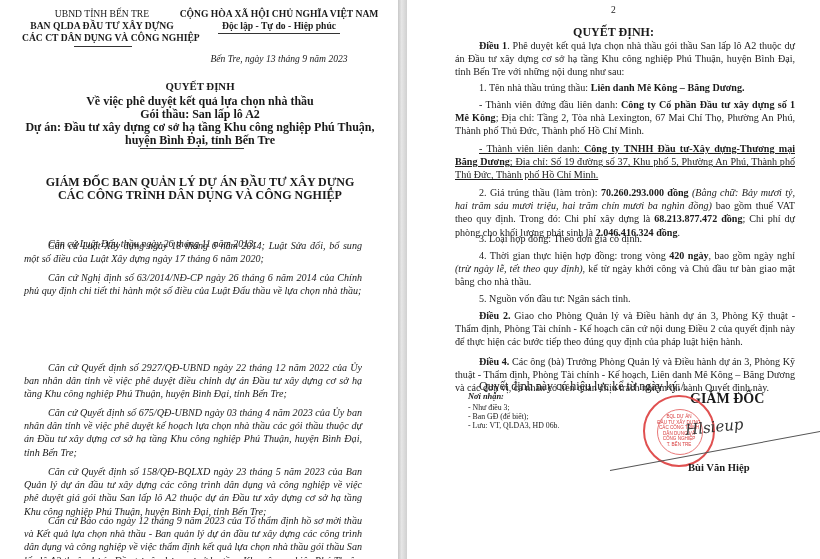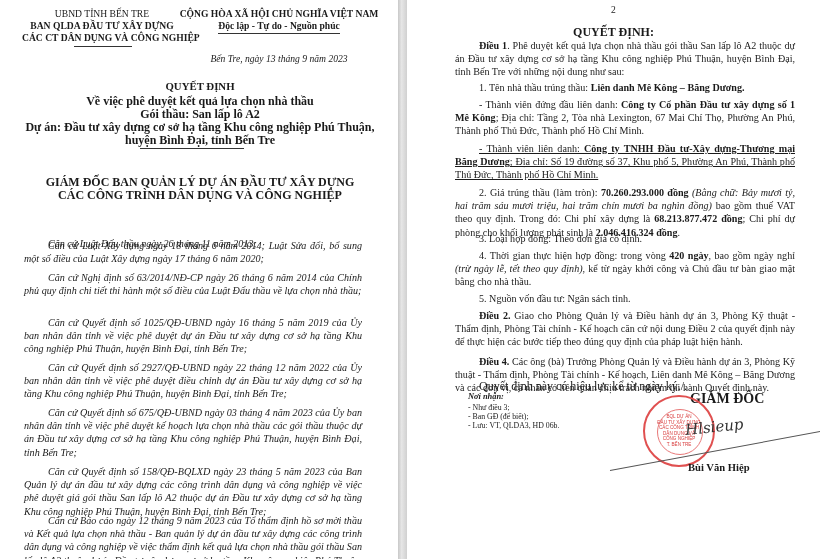--- a/index.html
+++ b/index.html
@@ -36,38 +36,37 @@
 <body>
 
 <div class="page page-left">
 
   <div class="abs c f9 hdr-left" style="top:8px;">UBND TỈNH BẾN TRE</div>
   <div class="abs c f9 b hdr-left" style="top:20px;">BAN QLDA ĐẦU TƯ XÂY DỰNG</div>
   <div class="abs c f9 b hdr-left" style="top:32px;">CÁC CT DÂN DỤNG VÀ CÔNG NGHIỆP</div>
   <div class="uline" style="left:74px; top:46px; width:58px;"></div>
 
   <div class="abs c f9 b hdr-right" style="top:8px;">CỘNG HÒA XÃ HỘI CHỦ NGHĨA VIỆT NAM</div>
-  <div class="abs c f9 b hdr-right" style="top:20px;">Độc lập - Tự do - Nguồn phúc</div>
+  <div class="abs c f9 b hdr-right" style="top:20px;">Độc lập - Tự do - Hiệp phúc</div>
   <div class="uline" style="left:218px; top:33px; width:122px;"></div>
   <div class="abs c f9 i hdr-right" style="top:53px;">Bến Tre, ngày 13 tháng 9 năm 2023</div>
 
   <div class="abs c f10 b" style="left:0; width:400px; top:80px; font-size:10.8px;">QUYẾT ĐỊNH</div>
   <div class="abs c f10 b" style="left:0; width:400px; top:95px;">Về việc phê duyệt kết quả lựa chọn nhà thầu</div>
   <div class="abs c f10 b" style="left:0; width:400px; top:108px;">Gói thầu: San lấp lô A2</div>
   <div class="abs c f10 b" style="left:0; width:400px; top:121px;">Dự án: Đầu tư xây dựng cơ sở hạ tầng Khu công nghiệp Phú Thuận,</div>
   <div class="abs c f10 b" style="left:0; width:400px; top:134px;">huyện Bình Đại, tỉnh Bến Tre</div>
   <div class="uline" style="left:140px; top:148px; width:104px;"></div>
 
   <div class="abs c f10 b" style="left:0; width:400px; top:176px;">GIÁM ĐỐC BAN QUẢN LÝ DỰ ÁN ĐẦU TƯ XÂY DỰNG</div>
   <div class="abs c f10 b" style="left:0; width:400px; top:189px;">CÁC CÔNG TRÌNH DÂN DỤNG VÀ CÔNG NGHIỆP</div>
 
   <div class="para i" style="left:24px; width:338px; top:237px;"><span class="ind"></span><span>Căn cứ Luật Đấu thầu ngày 26 tháng 11 năm 2013;</span></div>
   <div class="para i" style="left:24px; width:338px; top:239px;"><span class="ind"></span><span>Căn cứ Luật Xây dựng ngày 18 tháng 6 năm 2014; Luật Sửa đổi, bổ sung một số điều của Luật Xây dựng ngày 17 tháng 6 năm 2020;</span></div>
   <div class="para i" style="left:24px; width:338px; top:271px;"><span class="ind"></span><span>Căn cứ Nghị định số 63/2014/NĐ-CP ngày 26 tháng 6 năm 2014 của Chính phủ quy định chi tiết thi hành một số điều của Luật Đấu thầu về lựa chọn nhà thầu;</span></div>
-  <div class="para i" style="left:24px; width:338px; top:316px;"><span class="ind"></span><span>Căn cứ Quyết định số 1025/QĐ-UBND ngày 16 tháng 5 năm 2019 của Ủy ban nhân dân tỉnh về việc phê duyệt dự án Đầu tư xây dựng cơ sở hạ tầng Khu công nghiệp Phú Thuận, huyện Bình Đại, tỉnh Bến Tre;</span></div>
   <div class="para i" style="left:24px; width:338px; top:361px;"><span class="ind"></span><span>Căn cứ Quyết định số 2927/QĐ-UBND ngày 22 tháng 12 năm 2022 của Ủy ban nhân dân tỉnh về việc phê duyệt điều chỉnh dự án Đầu tư xây dựng cơ sở hạ tầng Khu công nghiệp Phú Thuận, huyện Bình Đại, tỉnh Bến Tre;</span></div>
   <div class="para i" style="left:24px; width:338px; top:406px;"><span class="ind"></span><span>Căn cứ Quyết định số 675/QĐ-UBND ngày 03 tháng 4 năm 2023 của Ủy ban nhân dân tỉnh về việc phê duyệt kế hoạch lựa chọn nhà thầu các gói thầu thuộc dự án Đầu tư xây dựng cơ sở hạ tầng Khu công nghiệp Phú Thuận, huyện Bình Đại, tỉnh Bến Tre;</span></div>
   <div class="para i" style="left:24px; width:338px; top:465px;"><span class="ind"></span><span>Căn cứ Quyết định số 158/QĐ-BQLXD ngày 23 tháng 5 năm 2023 của Ban Quản lý dự án đầu tư xây dựng các công trình dân dụng và công nghiệp về việc phê duyệt giá gói thầu San lấp lô A2 thuộc dự án Đầu tư xây dựng cơ sở hạ tầng Khu công nghiệp Phú Thuận, huyện Bình Đại, tỉnh Bến Tre;</span></div>
   <div class="para i" style="left:24px; width:338px; top:514px;"><span class="ind"></span><span>Căn cứ Báo cáo ngày 12 tháng 9 năm 2023 của Tổ thẩm định hồ sơ mời thầu và Kết quả lựa chọn nhà thầu - Ban quản lý dự án đầu tư xây dựng các công trình dân dụng và công nghiệp về việc thẩm định kết quả lựa chọn nhà thầu gói thầu San lấp lô A2 thuộc dự án Đầu tư xây dựng cơ sở hạ tầng Khu công nghiệp Phú Thuận, huyện Bình Đại, tỉnh Bến Tre.</span></div>
 </div>
 
 <div class="divider"></div>
 
 <div class="page page-right">
   <div class="abs c f9" style="left:0; width:413px; top:4px;">2</div>

